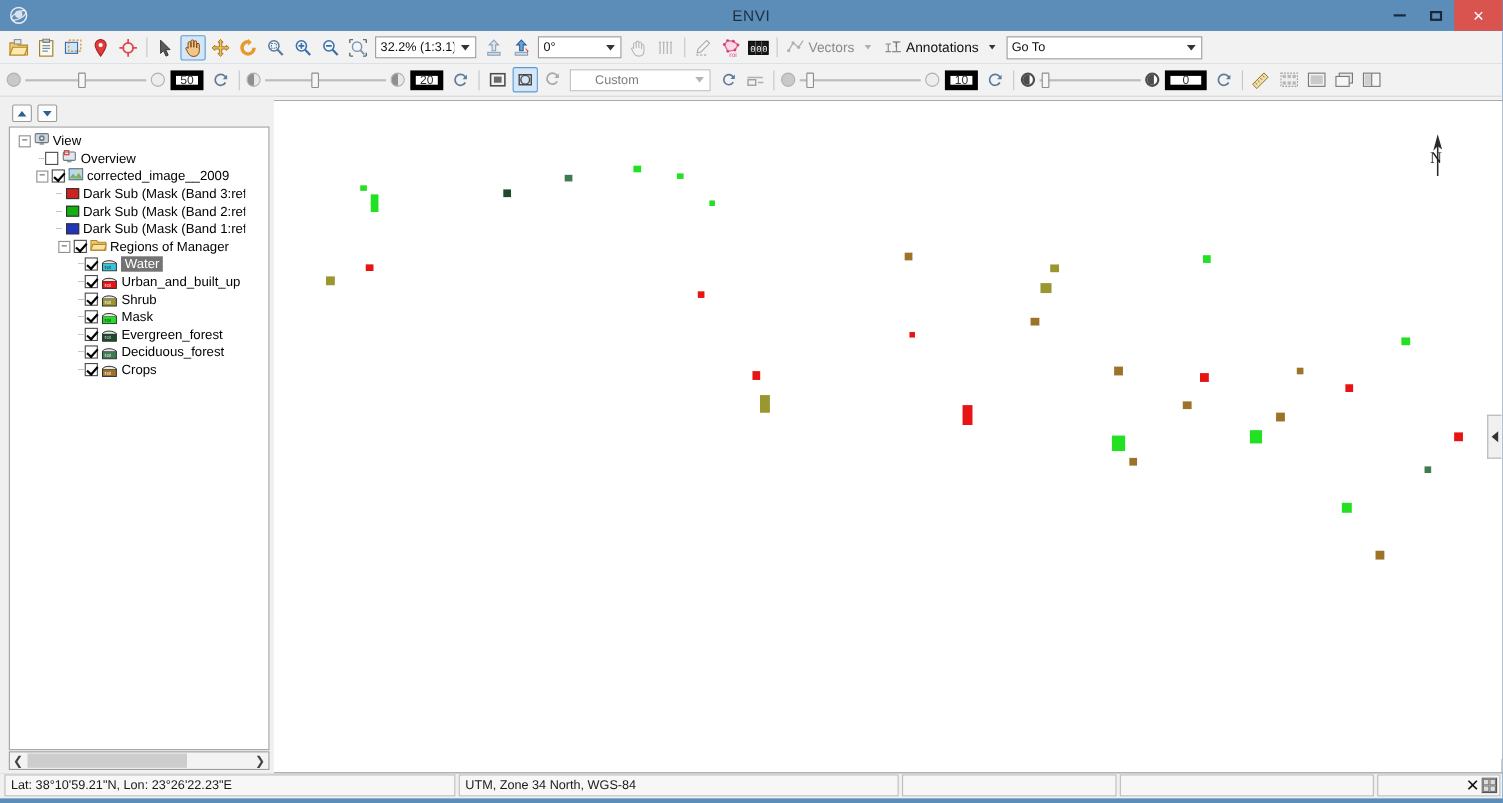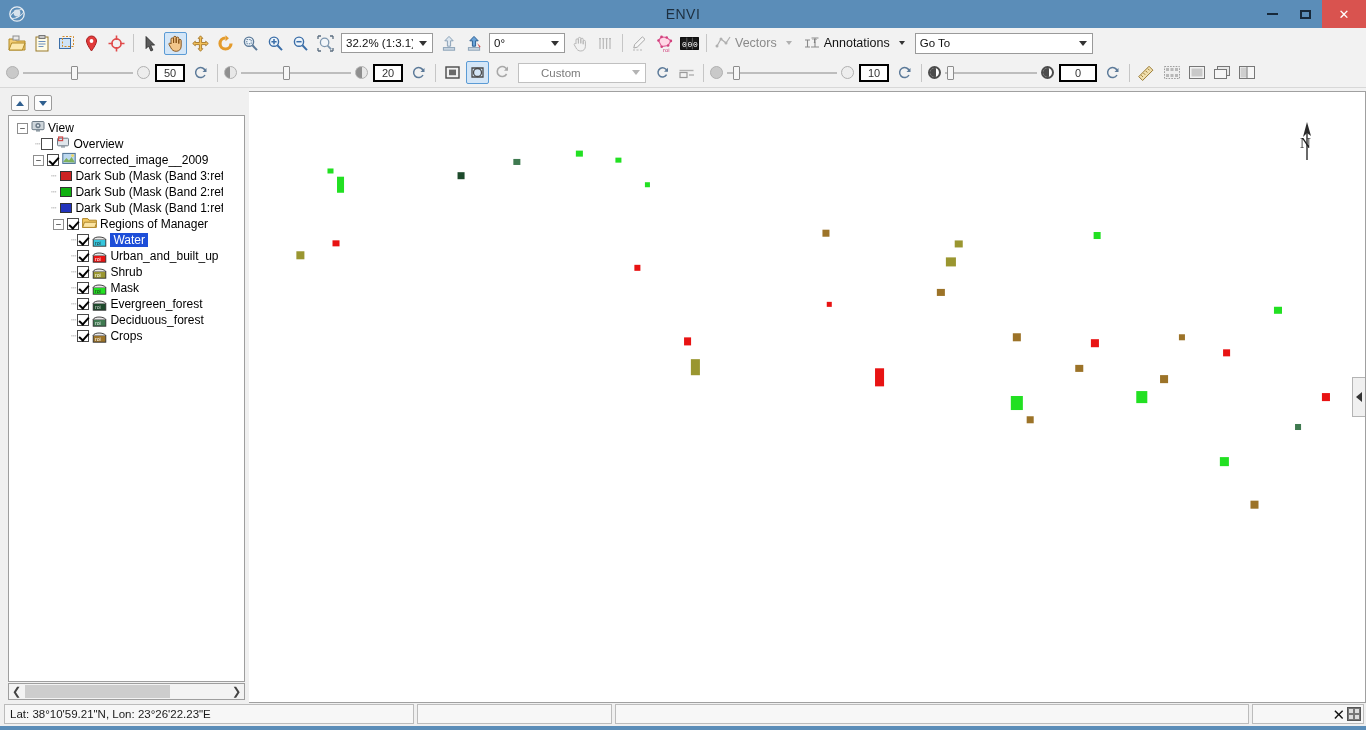--- a/index.html
+++ b/index.html
@@ -88,21 +88,21 @@
   .caret { width: 0; height: 0; border-left: 4px solid transparent;
            border-right: 4px solid transparent; border-top: 5px solid #333;
            margin-left: 6px; margin-right: 3px; flex: 0 0 auto; }
   .caret.sm { border-left-width:3px; border-right-width:3px; border-top-width:4px; }
   .tb-drop {
     height: 22px; display: flex; align-items: center; padding: 0 4px;
     color: #8a8a8a; font-size: 12.5px; flex: 0 0 auto; gap: 3px;
   }
   .tb-drop.enabled { color: #111; }
   .tb-num {
-    width: 30px; height: 18px; border: 2px solid #000000; background: #fff;
+    width: 30px; height: 18px; border: 5px solid #000000; background: #fff;
     font-size: 11px; display: flex; align-items: center; justify-content: center;
     color: #333; margin: 0 3px; flex: 0 0 auto;
   }
   .tb-num.wide { width: 38px; }
   
   .slider { display: flex; align-items: center; flex: 0 0 auto; margin: 0 2px; }
   .sl-dot {
     width: 13px; height: 13px; border-radius: 50%;
     background: #c9c9c9; border: 1px solid #b0b0b0; flex: 0 0 auto;
   }
@@ -186,21 +186,21 @@
   .cbox {
     width: 12px; height: 12px; border: 1px solid #4a4a4a; background: #fff;
     flex: 0 0 auto; margin-right: 3px; position: relative;
   }
   .cbox.checked::after {
     content: ''; position: absolute; left: 3px; top: 0px;
     width: 4px; height: 8px; border: solid #000;
     border-width: 0 2px 2px 0; transform: rotate(42deg);
   }
   .node-label { margin-left: 3px; }
-  .node-label.sel { background: #1d4ed8; color: #fff; padding: 0 3px; }
+  .node-label.sel { background: #737373; color: #fff; padding: 0 3px; }
   .node-label.trunc { max-width: 148px; overflow: hidden; display:inline-block;
                       text-overflow: clip; }
   .swatch { width: 12px; height: 10px; border: 1px solid #333; flex: 0 0 auto; }
   .dotline { color: #9a9a9a; font-size: 9px; letter-spacing: 1px; flex: 0 0 auto; }
 
   
   .roi-ico { width: 15px; height: 13px; flex: 0 0 auto; position: relative; }
 
   
   .view-wrap { flex: 1 1 auto; position: relative; background: #ffffff;
@@ -949,20 +949,21 @@
       </div>
 
       <div class="collapse-handle">
         <span class="tri" style="border-right-color:#333; border-left:none;"></span>
       </div>
     </div>
   </div>
 
   <div class="statusbar">
     <div class="st-cell coords">Lat: 38°10'59.21"N, Lon: 23°26'22.23"E</div>
+    <div class="st-cell proj">UTM, Zone 34 North, WGS-84</div>
     <div class="st-cell gap"></div>
     <div class="st-cell msg"></div>
     <div class="st-cell tools">
       <span class="st-x">✕</span>
       <span class="st-grid">
           <i></i>
           <i></i>
           <i></i>
           <i></i>
         </span>

